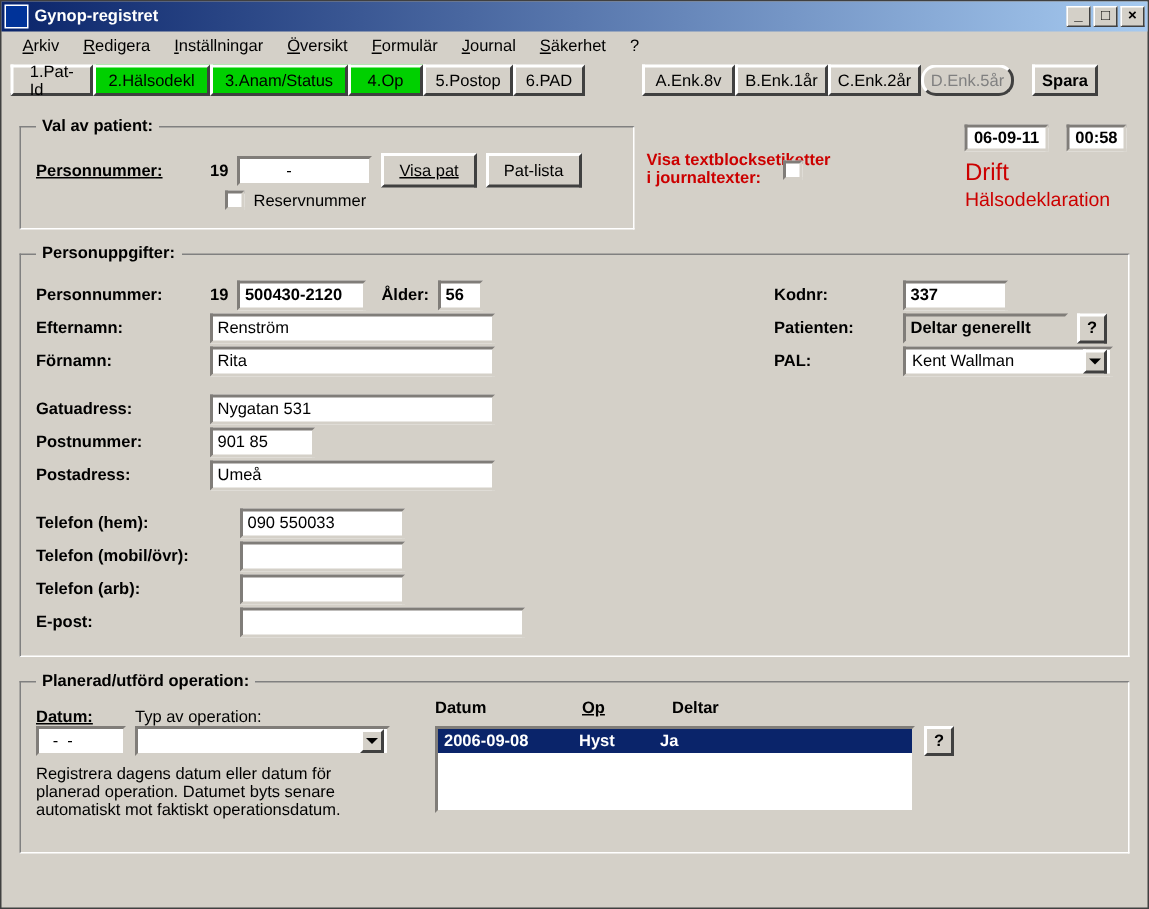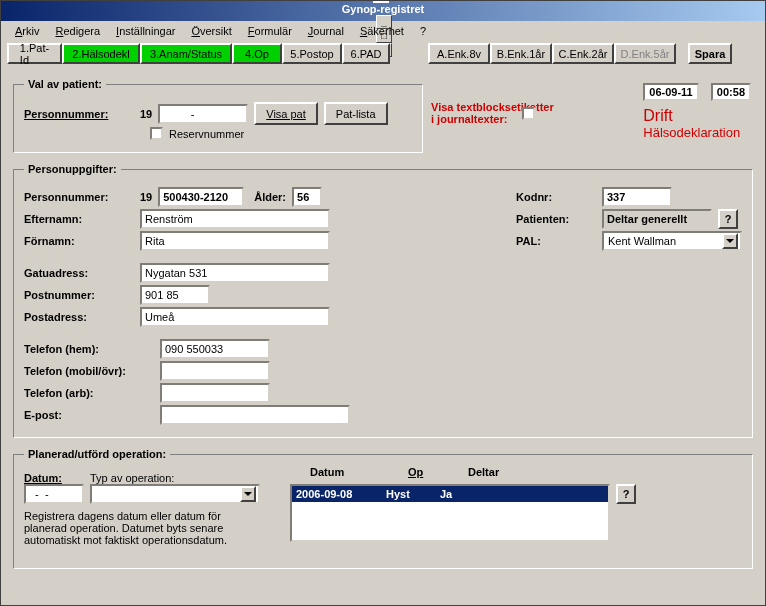--- a/index.html
+++ b/index.html
@@ -18,21 +18,20 @@
     position: relative;
   }
   .titlebar {
     height: 20px;
     background: linear-gradient(to right, #0a246a, #a6caf0);
     color: #fff;
     display: flex;
     align-items: center;
     padding: 0 2px;
     font-weight: bold;
-    flex-direction: column;
   }
   .titlebar-icon {
     width: 16px; height: 16px;
     background: #003399;
     border: 1px solid #fff;
     margin-right: 4px;
     display:inline-block;
   }
   .titlebar-spacer { flex: 1; }
   .titlebar-btn {
@@ -65,21 +64,21 @@
     height: 21px;
     padding: 0 19px;
     background: #d4d0c8;
     border: 2px solid;
     border-color: #fff #404040 #404040 #fff;
     font-size: 11px;
     display:flex; align-items:center; justify-content:center;
     min-width: 0;
   }
   .tab-green { background: #00d000; }
-  .tab-dis { color: #808080; }
+  .tab-dis { color: #808080; border-radius: 10px; }
   .spara-btn {
     margin-left: 6px;
     font-weight: bold;
     padding: 0 6px;
   }
   .content { padding: 6px 12px 4px 12px; }
   fieldset {
     border: 1px solid #808080;
     border-right-color:#fff; border-bottom-color:#fff;
     margin: 6px 0 10px 0;
@@ -148,21 +147,21 @@
   }
   .arrow-down {
     width:0;height:0;border-left:4px solid transparent;border-right:4px solid transparent;border-top:4px solid #000;
   }
   .table {
     background:#fff; border:2px inset #d4d0c8;
     height:58px; width:320px;
     position:relative;
   }
   .table-header {
-    position:absolute; top:-18px; left:20px;
+    position:absolute; top:-18px; left:0;
     display:flex; gap:20px; font-weight:bold;
   }
   .table-row-sel {
     background:#0a246a; color:#fff;
     padding:2px 4px;
     display:flex; gap:14px; font-weight:bold;
   }
   .help-btn {
     width:20px; height:20px; font-weight:bold;
     background:#d4d0c8;

